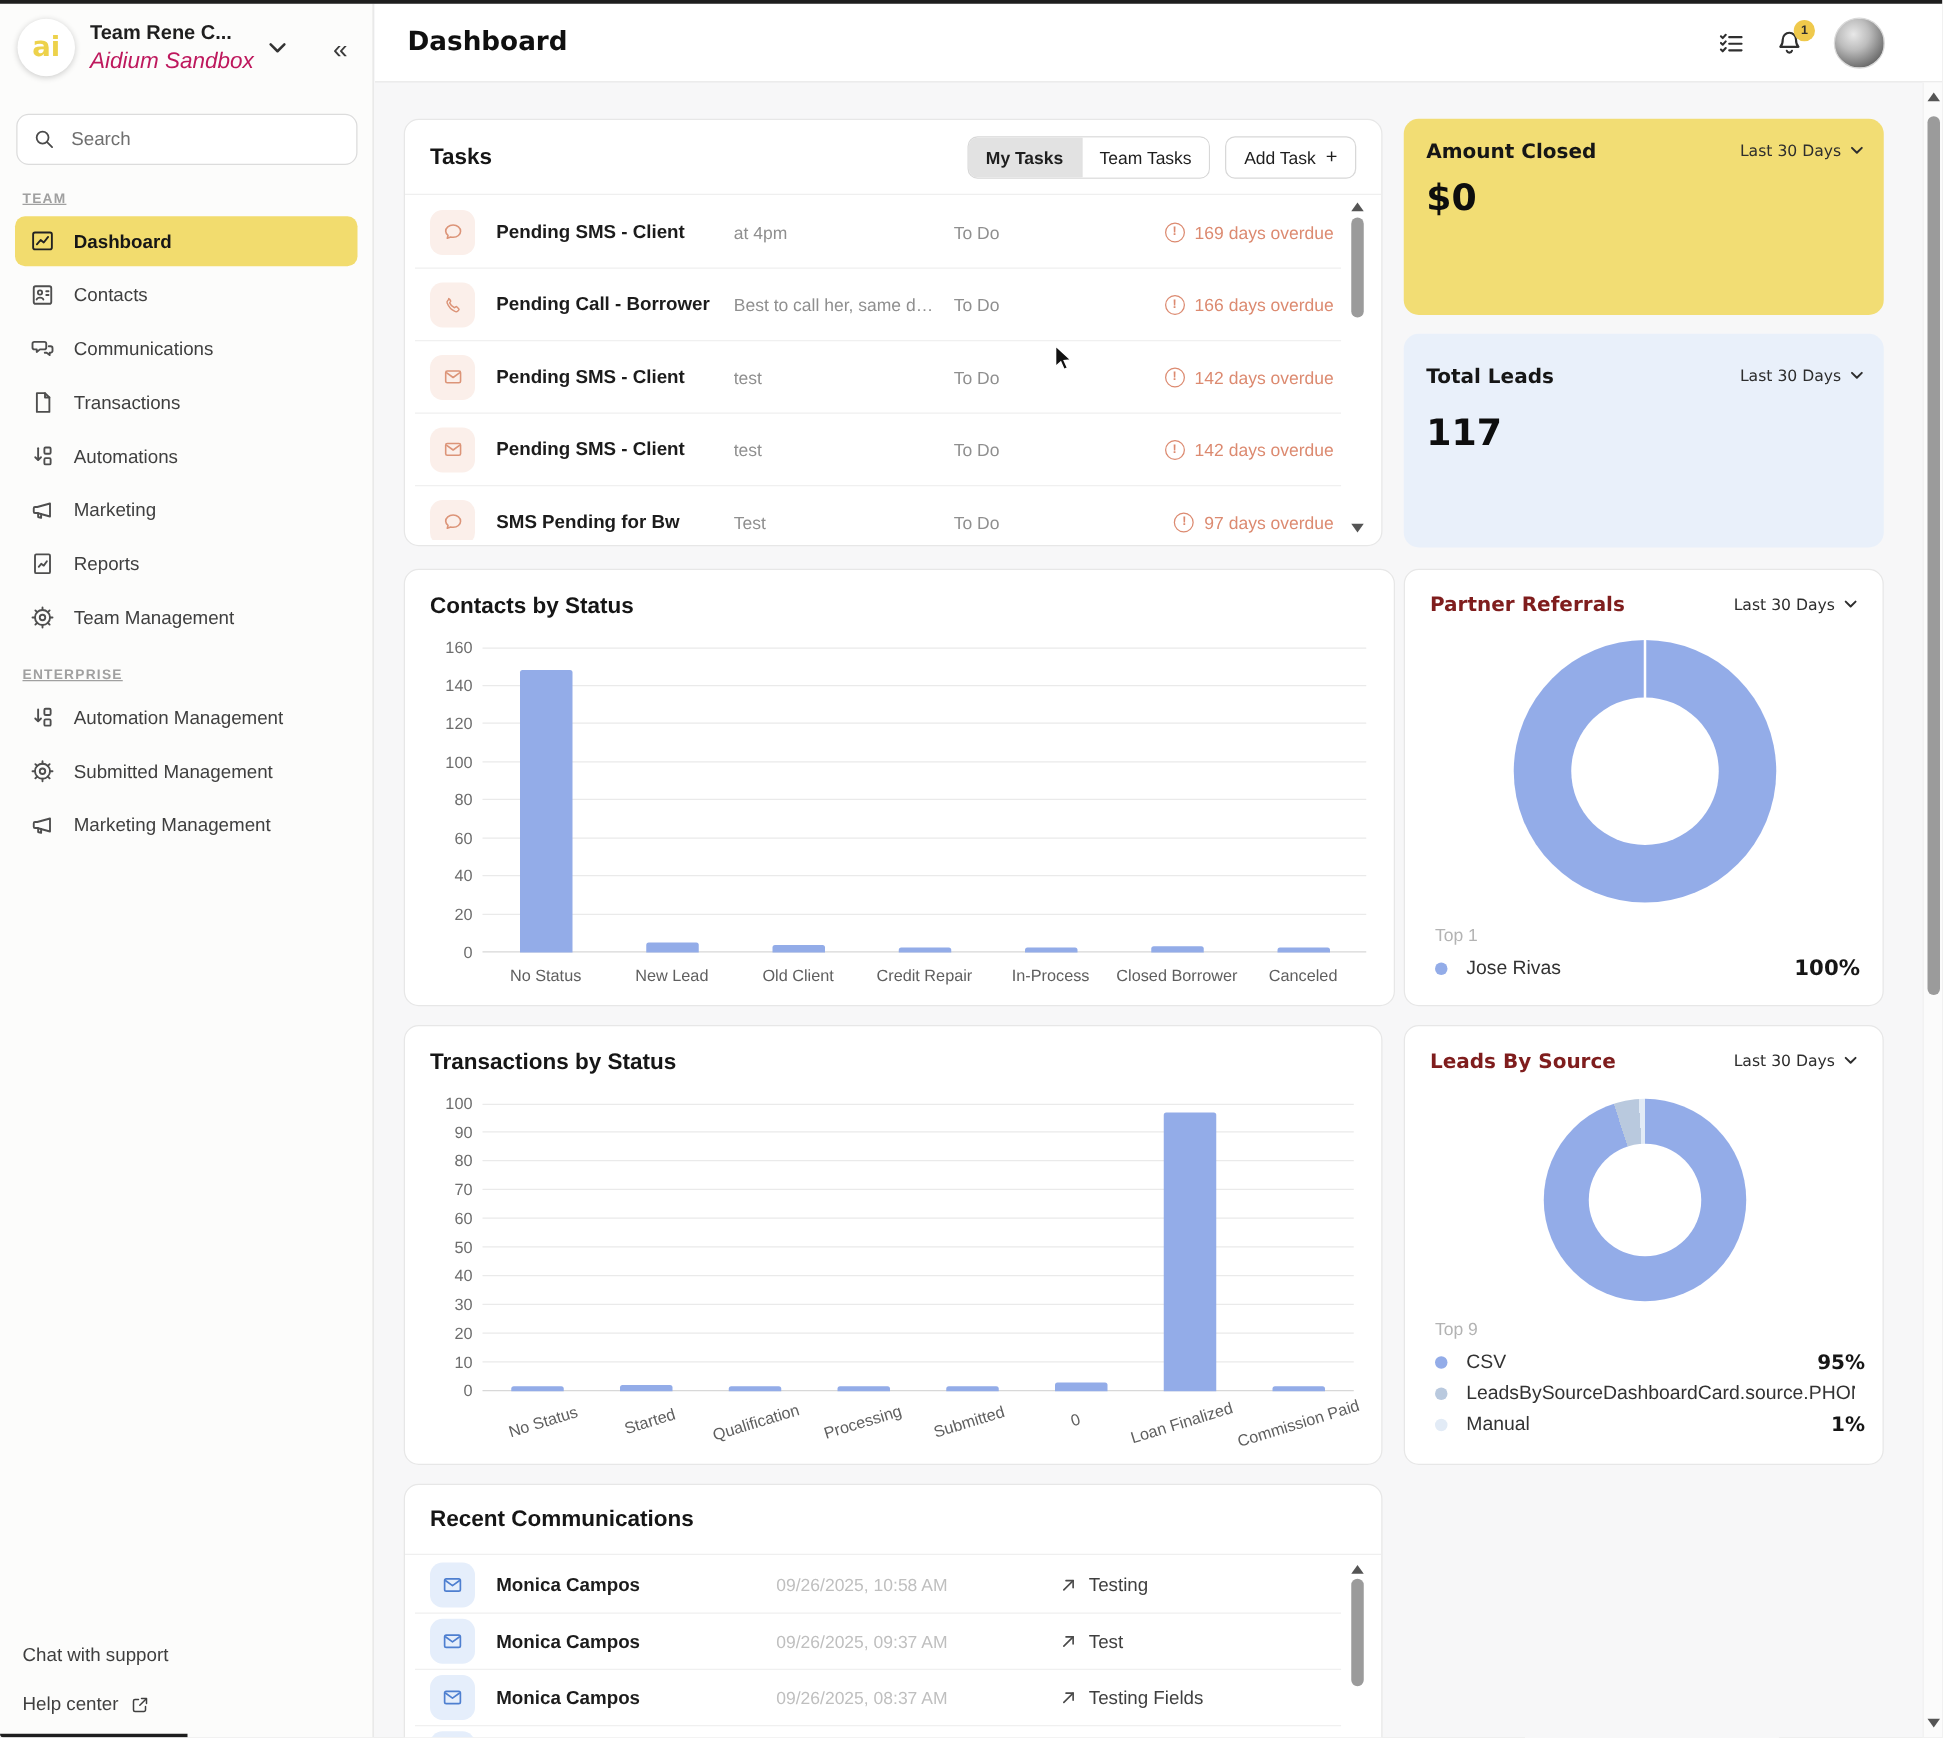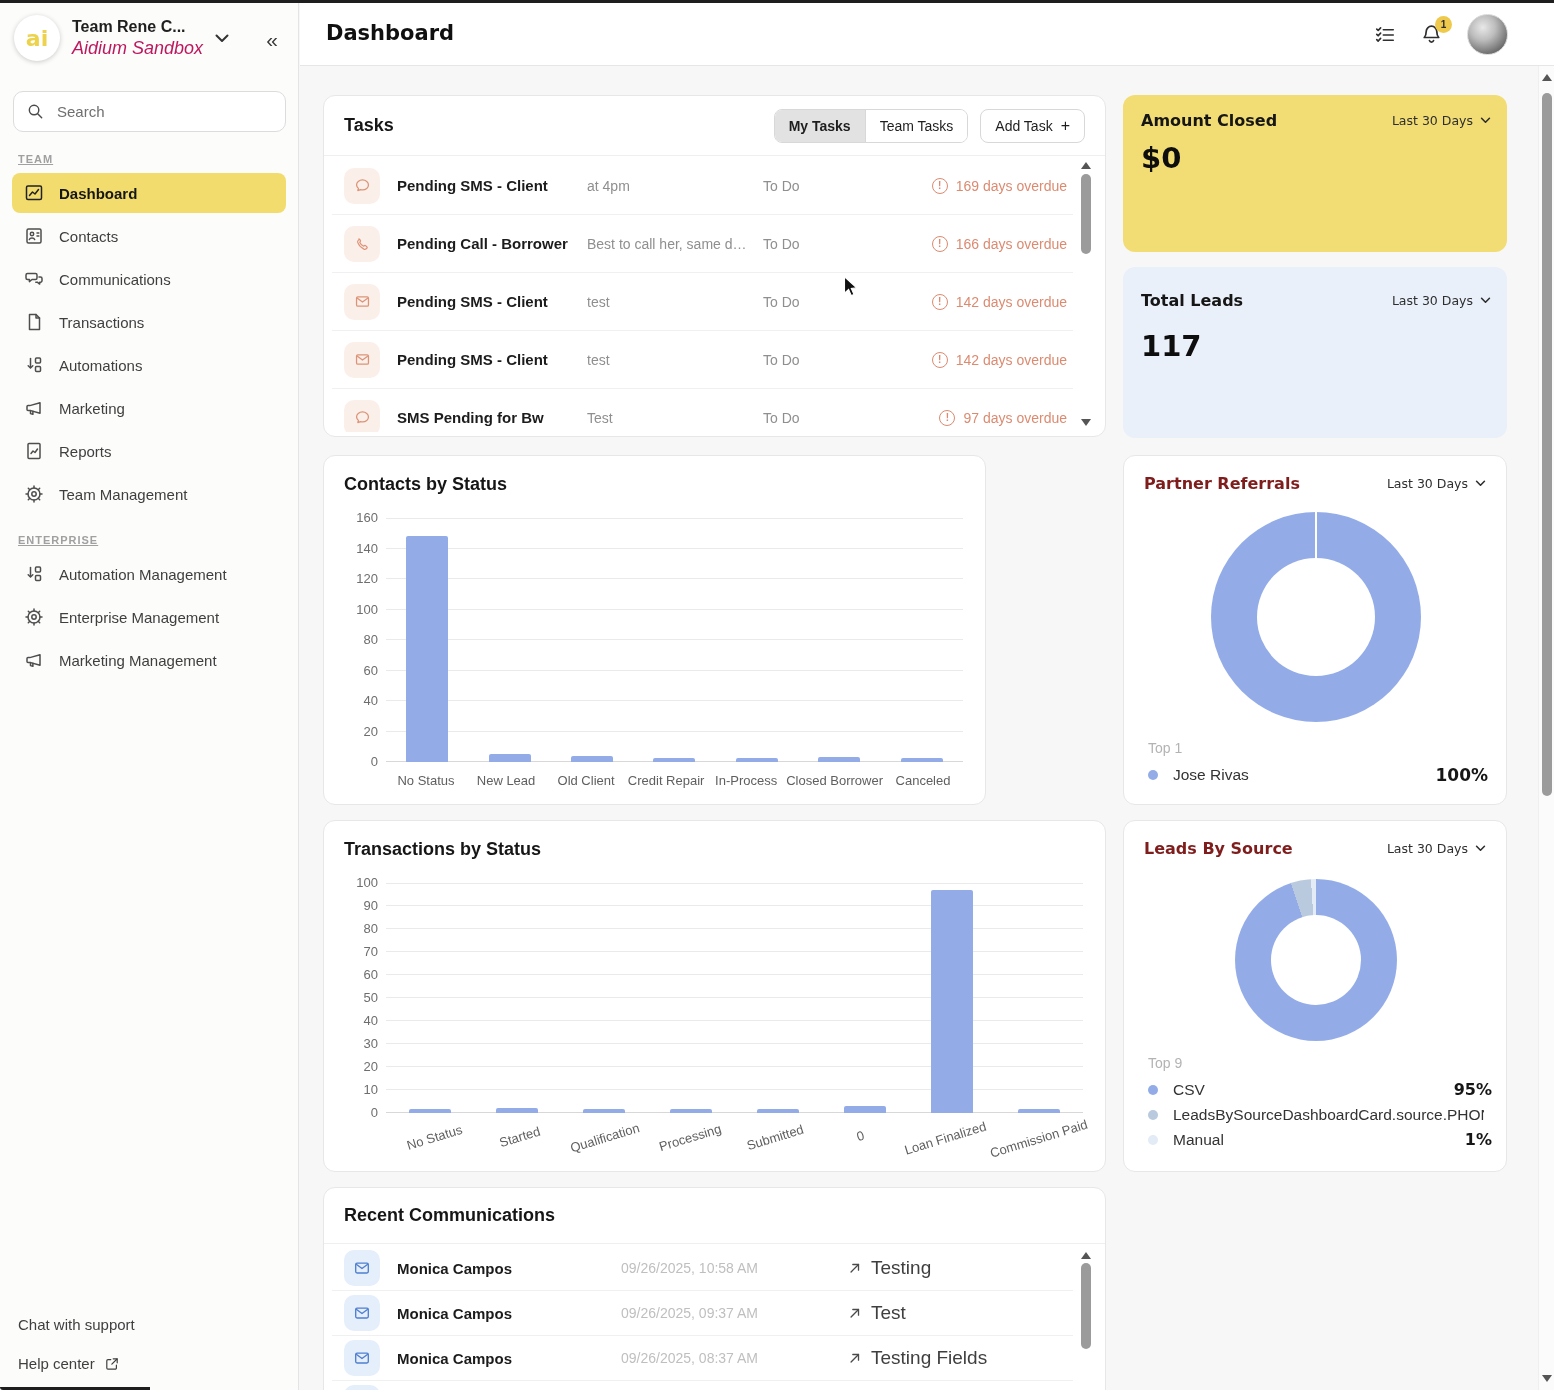--- a/index.html
+++ b/index.html
@@ -113,21 +113,21 @@
   .legend { position:absolute; left:24px; right:18px; }
   .legend-row { display:flex; align-items:center; height:25px; }
   .legend-dot { width:10px; height:10px; border-radius:50%; flex:none; margin-right:15px; }
   .legend-label { font-size:15.5px; color:#333; white-space:nowrap; overflow:hidden; flex:1; }
   .legend-pct { font-family:"DejaVu Sans",sans-serif; font-size:16px; font-weight:700; color:#161616; margin-left:8px; }
 
   
   .crow { height:45px; display:flex; align-items:center; border-bottom:1px solid #F0F0F0; padding-left:12px; }
   .c-name { width:224px; font-size:15px; font-weight:600; color:#1C1C1C; }
   .c-time { width:227px; font-size:14px; color:#BFBFBF; }
-  .c-subj { display:flex; align-items:center; gap:9px; font-size:19px; color:#3F3F3F; }
+  .c-subj { display:flex; align-items:center; gap:9px; font-size:15px; color:#3F3F3F; }
   .c-subj svg { color:#4A4A4A; }
 
   
   .page-scroll { position:absolute; right:0; top:66px; bottom:0; width:16px; background:#FBFBFB; border-left:1px solid #EFEFEF; z-index:40; }
   .page-scroll .tri { left:3px; }
   .page-scroll .thumb { top:27px; height:703px; left:3px; }
 
   .cursor { position:absolute; left:843px; top:276px; z-index:70; }
 </style>
 </head>
@@ -255,21 +255,21 @@
         <span>Automation Management</span>
       </div>
       <div class="nav-item">
         <span class="nicon">
             <svg class="ic" width="20" height="20" viewBox="0 0 20 20">
               <circle cx="10" cy="10" r="6"></circle>
               <circle cx="10" cy="10" r="2.2"></circle>
               <path d="M10 2v2M10 16v2M2 10h2M16 10h2M4.3 4.3l1.5 1.5M14.2 14.2l1.5 1.5M15.7 4.3l-1.5 1.5M5.8 14.2l-1.5 1.5"></path>
             </svg>
           </span>
-        <span>Enterprise Management</span>
+        <span>Submitted Management</span>
       </div>
       <div class="nav-item">
         <span class="nicon">
             <svg class="ic" width="20" height="20" viewBox="0 0 20 20">
               <path d="M16 4.8v10.4L5.8 12.4H4a1 1 0 0 1-1-1V8.6a1 1 0 0 1 1-1h1.8z"></path>
               <path d="M6.5 12.6v3l2.4.7v-3.1"></path>
             </svg>
           </span>
         <span>Marketing Management</span>
       </div>
@@ -436,21 +436,21 @@
     <div class="stat-title" style="top:24px;">Total Leads</div>
     <div class="period stat-period" style="top:26px;">
       <span>Last 30 Days</span>
       <svg class="ic" width="11" height="7" viewBox="0 0 12 8">
           <polyline points="1.5,1.5 6,6 10.5,1.5" stroke-width="1.8"></polyline>
         </svg>
     </div>
     <div class="stat-value" style="top:62px;">117</div>
   </div>
 
-  <div class="card" style="left:323px; top:455px; width:663px; height:350px;text-align:right;">
+  <div class="card" style="left:323px; top:455px; width:793px; height:350px;text-align:right;">
     <div class="card-head" style="height:56px;">
       <div class="card-title">Contacts by Status</div>
     </div>
     <div class="bar-chart">
       <div class="yaxis">
           <div class="ytick" style="top: 236px;">0</div>
           <div class="ytick" style="top: 205.5px;">20</div>
           <div class="ytick" style="top: 175px;">40</div>
           <div class="ytick" style="top: 144.5px;">60</div>
           <div class="ytick" style="top: 114px;">80</div>

